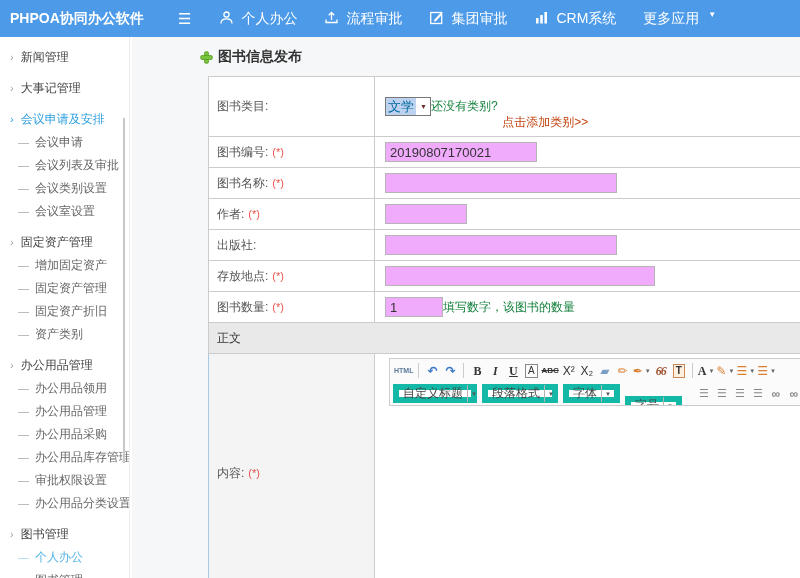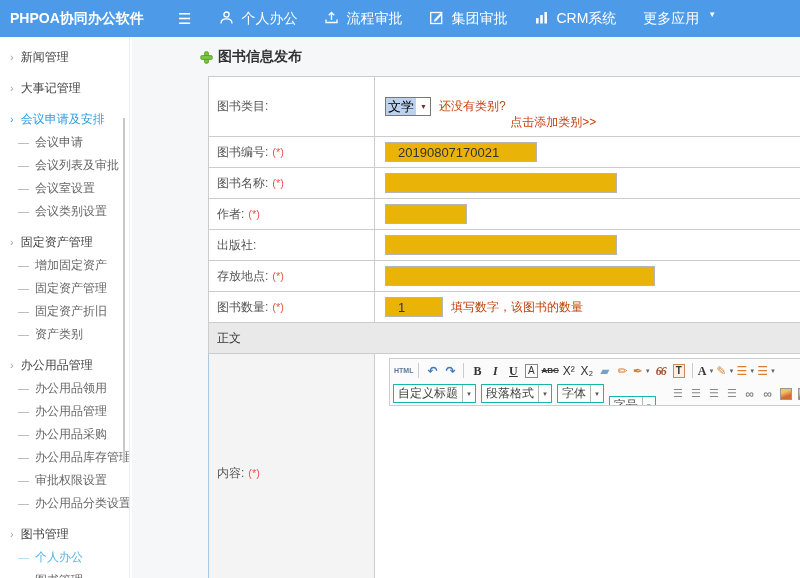--- a/index.html
+++ b/index.html
@@ -38,27 +38,27 @@
   .page-title svg{display:block;}
 
   
   .form{margin-left:76px;width:624px;border-top:1px solid #ccc;background:#fff;}
   .frow,.section-bar,.content-row{border-left:1px solid #ccc;border-bottom:1px solid #ccc;background:#fff;}
   .frow{display:flex;min-height:31px;align-items:stretch;}
   .flabel{width:166px;display:flex;align-items:center;padding:0 8px;border-right:1px solid #ccc;
     font-size:12px;color:#555;flex-shrink:0;}
   .req{color:#e8554d;margin-left:4px;font-size:11px;}
   .ffield{flex:1;padding:5px 10px;display:flex;align-items:center;font-size:12px;color:#555;}
-  input.txt{height:20px;border:1px solid #b5b5b5;font-size:13px;padding:1px 12px;color:#333;background:#eab308;
+  input.txt{height:20px;border:1px solid #b5b5b5;font-size:13px;padding:1px 4px;color:#333;background:#f0abfc;
     font-family:"Liberation Sans","DejaVu Sans",sans-serif;}
   .w158{width:152px}.w238{width:232px}.w88{width:82px}.w275{width:270px}.w64{width:58px}
   .cat-select{display:inline-flex;align-items:center;border:1px solid #777;background:#fff;height:19px;cursor:pointer;}
-  .cat-select .val{background:#bdd2ee;color:#000000;font-size:13px;padding:0 2px;line-height:17px;}
+  .cat-select .val{background:#bdd2ee;color:#0369a1;font-size:13px;padding:0 2px;line-height:17px;}
   .cat-select .caret{font-size:7px;color:#703030;padding:0 3px;margin-left:1px;}
-  .note{margin-left:8px;color:#c2410c;font-family:Liberation Mono, monospace;}
+  .note{color:#15803d;font-family:Liberation Mono, monospace;}
   .addlink{color:#c2410c;margin-left:4px;cursor:pointer;text-decoration:none;margin-top:32px;}
 
   .section-bar{height:31px;line-height:31px;padding:0 8px;font-size:12px;color:#333;background:#e9e9e9;}
 
   
   .content-row{display:flex;height:239px;border-left:1px solid #a9c9e2;}
   .content-row .flabel{background:#f4f4f4;}
   .editor-cell{flex:1;background:#fff;padding:4px 0 0 14px;}
   .editor-toolbar{width:414px;border:1px solid #ccc;background:#fbfbfb;}
   .tb-row{display:flex;align-items:center;padding:1px 3px;height:23px;overflow:hidden;}
@@ -70,21 +70,21 @@
   .g-steel{color:#7a9fc4;}
   .g-orange{color:#d98032;}
   .g-brown{color:#a0522d;font-family:"Liberation Serif","DejaVu Serif",serif;font-weight:bold;font-style:italic;letter-spacing:-1px;}
   .g-html{font-size:7px;color:#5a7a9a;font-weight:bold;letter-spacing:0;}
   .serif{font-family:"Liberation Serif","DejaVu Serif",serif;font-weight:bold;}
   .it{font-style:italic;}
   .un{text-decoration:underline;}
   .boxed{border:1px solid #888;font-size:10px;padding:0 2px;height:14px;line-height:12px;}
   .boxed-orange{border:1px solid #cc8855;background:#fdf0e0;font-size:10px;padding:0 2px;height:14px;line-height:12px;color:#333;font-weight:bold;}
   .strike{text-decoration:line-through;font-size:8px;font-weight:bold;}
-  .tb-select{display:inline-flex;align-items:center;justify-content:space-between;border:1px solid #14b8a6;
+  .tb-select{display:inline-flex;align-items:center;justify-content:space-between;border:6px solid #14b8a6;
     background:#fff;height:19px;margin-right:5px;font-size:12px;color:#444;padding-left:4px;cursor:pointer;white-space:nowrap;}
   .tb-select .sc{border-left:1px solid #b5b5b5;height:17px;display:flex;align-items:center;padding:0 3px;
     font-size:6px;color:#555;margin-left:4px;}
   .tb-row2 .tb-select:nth-child(1){width:84px;}
   .tb-row2 .tb-select:nth-child(2){width:76px;}
   .tb-row2 .tb-select:nth-child(3){width:62px;}
   .tb-row2 .tb-select:nth-child(4){width:62px;margin-top:24px;}
   .align-glyph{font-size:11px;color:#888;}
   .link-glyph{font-size:12px;color:#888;font-weight:bold;}
   .img-icon{width:15px;height:12px;border:1px solid #999;background:linear-gradient(160deg,#f7c063 30%,#d96a2f 70%);
@@ -142,22 +142,22 @@
   </div>
 </div>
 
 <div class="sidebar">
   <div>
       <div class="side-item group"><span class="arrow">›</span><span>新闻管理</span></div>
       <div class="side-item group"><span class="arrow">›</span><span>大事记管理</span></div>
       <div class="side-item group active"><span class="arrow">›</span><span>会议申请及安排</span></div>
       <div class="side-item sub"><span class="dash">—</span><span>会议申请</span></div>
       <div class="side-item sub"><span class="dash">—</span><span>会议列表及审批</span></div>
+      <div class="side-item sub"><span class="dash">—</span><span>会议类别设置</span></div>
       <div class="side-item sub"><span class="dash">—</span><span>会议室设置</span></div>
-      <div class="side-item sub"><span class="dash">—</span><span>会议类别设置</span></div>
       <div class="side-item group"><span class="arrow">›</span><span>固定资产管理</span></div>
       <div class="side-item sub"><span class="dash">—</span><span>增加固定资产</span></div>
       <div class="side-item sub"><span class="dash">—</span><span>固定资产管理</span></div>
       <div class="side-item sub"><span class="dash">—</span><span>固定资产折旧</span></div>
       <div class="side-item sub"><span class="dash">—</span><span>资产类别</span></div>
       <div class="side-item group"><span class="arrow">›</span><span>办公用品管理</span></div>
       <div class="side-item sub"><span class="dash">—</span><span>办公用品领用</span></div>
       <div class="side-item sub"><span class="dash">—</span><span>办公用品管理</span></div>
       <div class="side-item sub"><span class="dash">—</span><span>办公用品采购</span></div>
       <div class="side-item sub"><span class="dash">—</span><span>办公用品库存管理</span></div>

